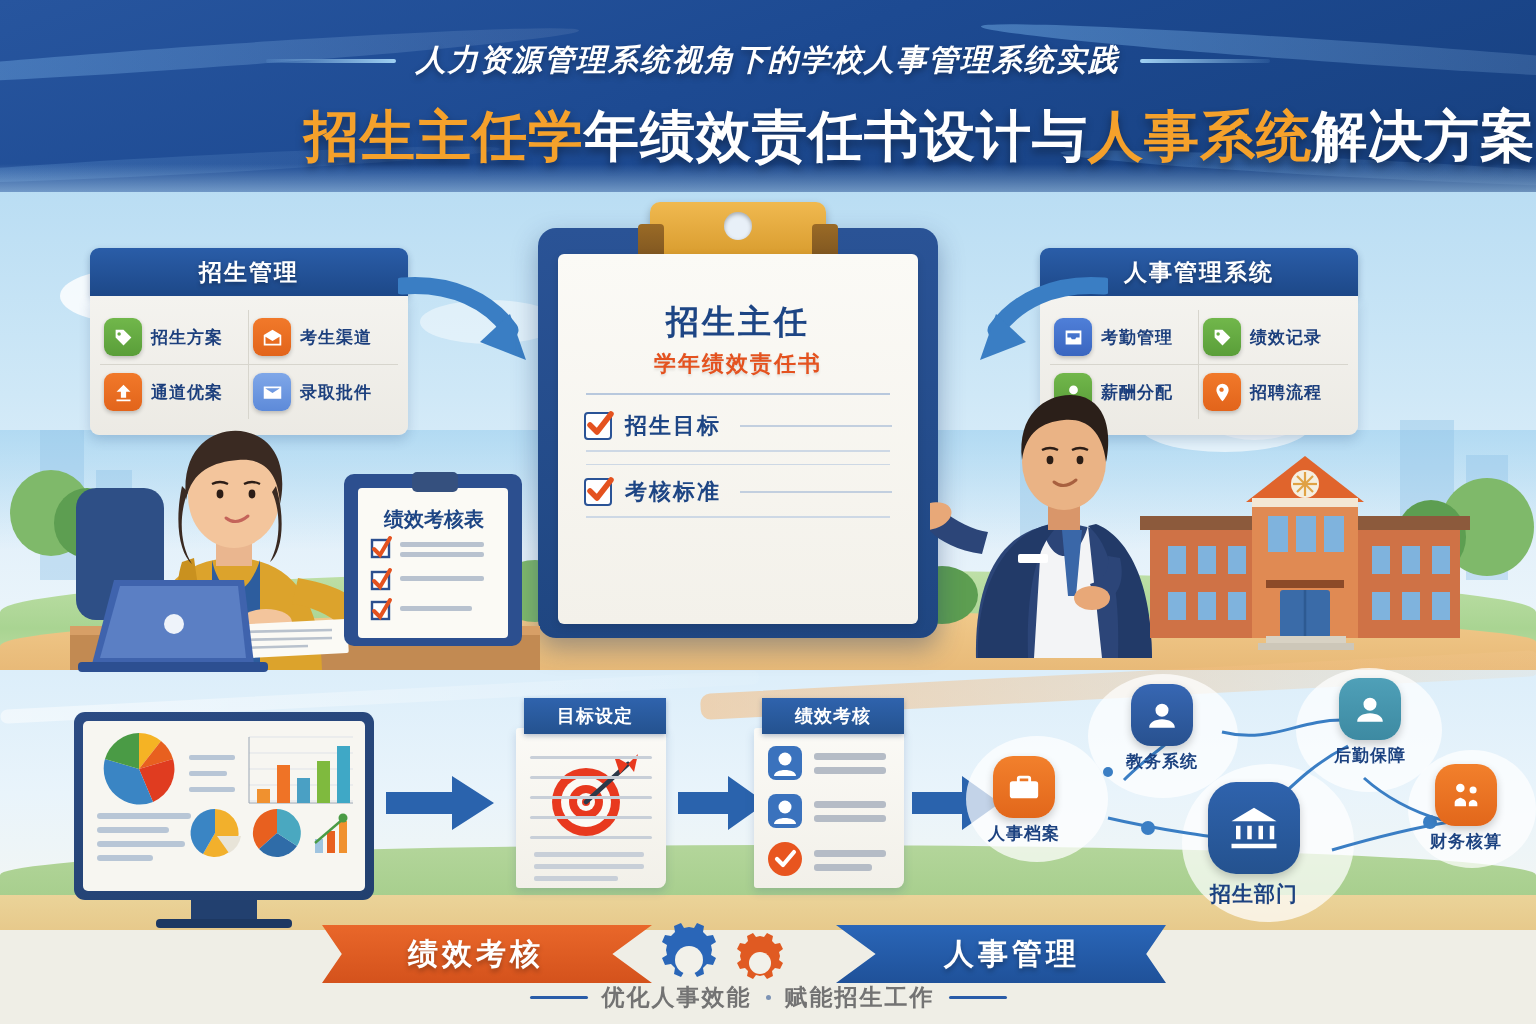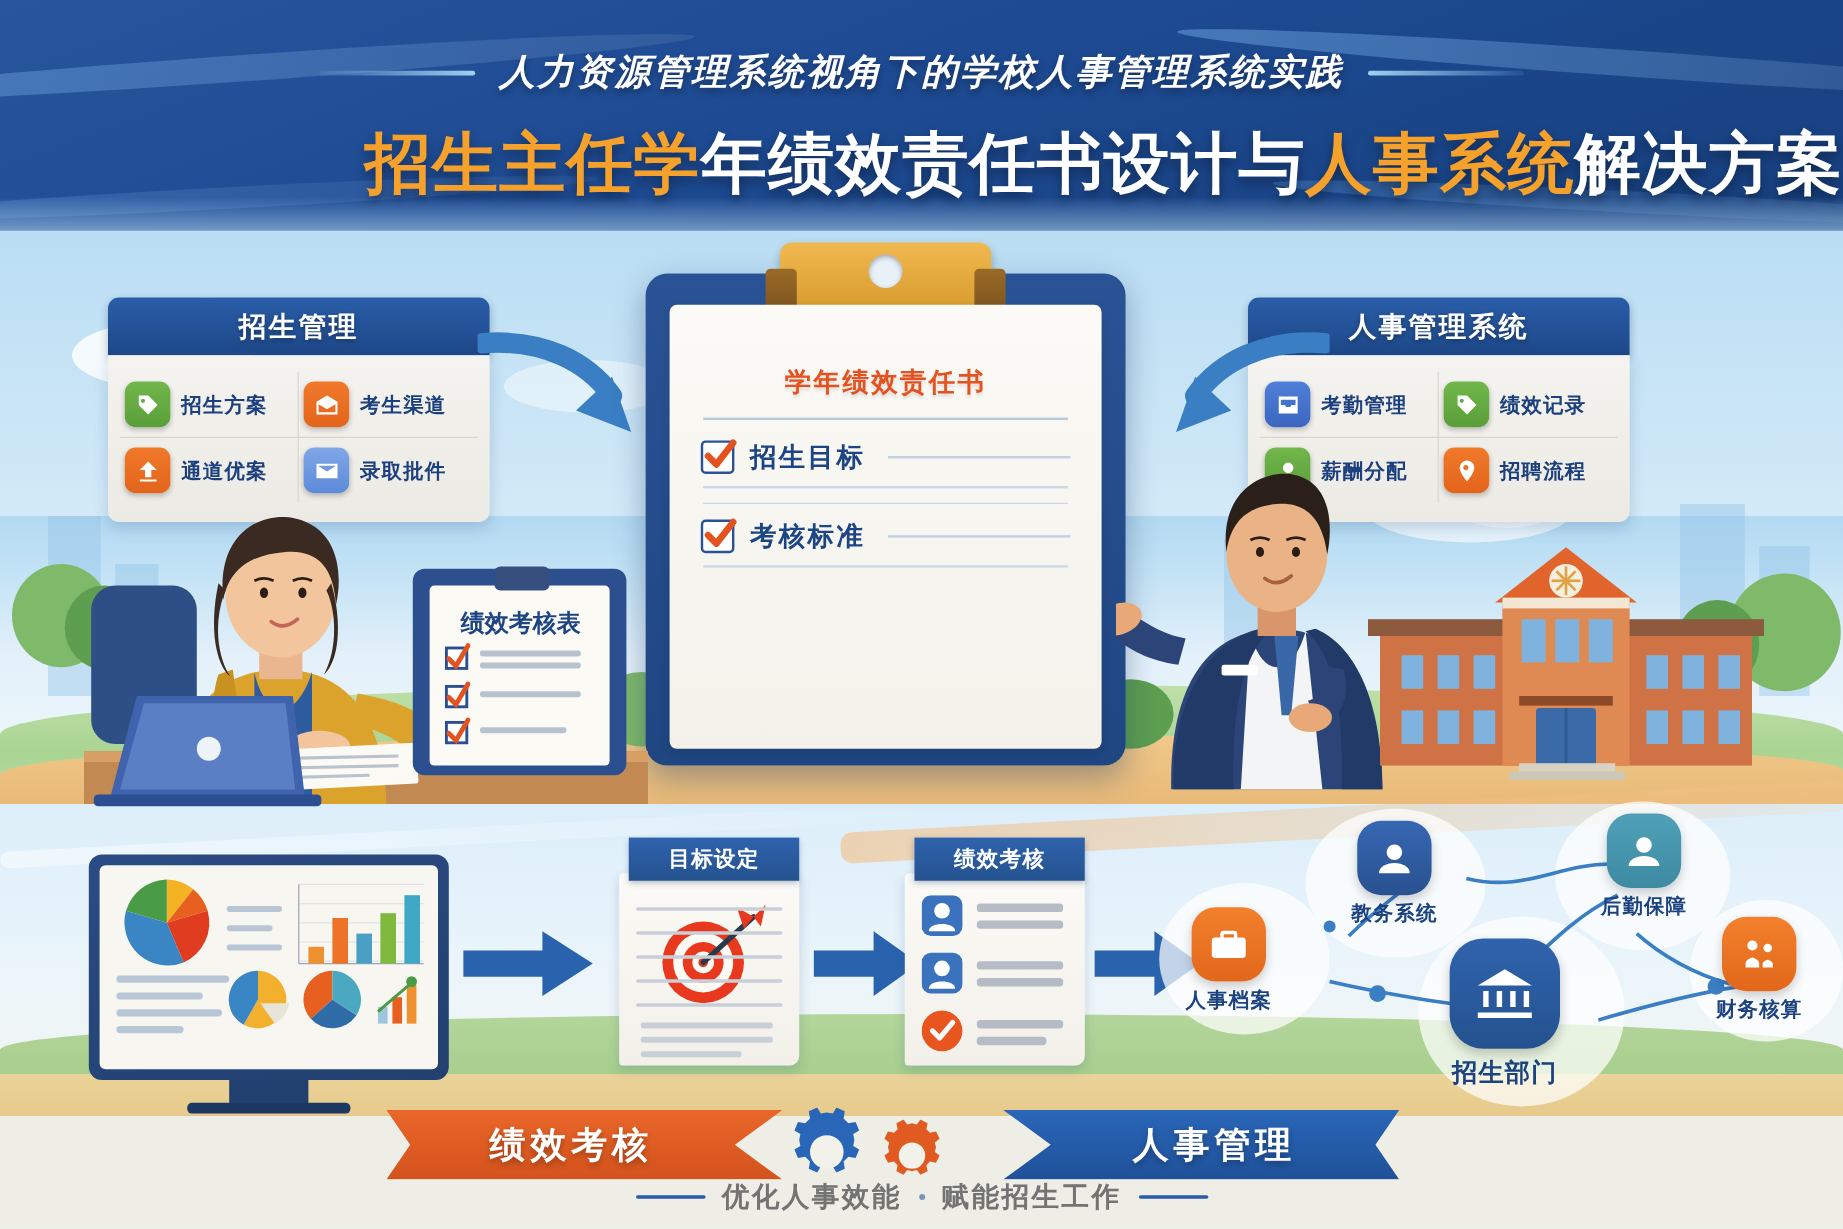--- a/index.html
+++ b/index.html
@@ -425,20 +425,21 @@
   </svg>
   <svg class="arrow-curve" style="left:948px;top:268px;" width="160" height="110" viewBox="0 0 160 110">
     <path d="M156 18 C 105 14, 68 34, 48 62" stroke="#3a7ec4" stroke-width="17" fill="none" stroke-linecap="round"></path>
     <path d="M32 92 L 78 74 L 48 46 Z" fill="#3a7ec4"></path>
   </svg>
 
   <div class="clipboard">
     <div class="clip-clamp"></div>
     <div class="clip-ring"></div>
     <div class="clip-page">
+      <div class="cp-t1">招生主任</div>
       <div class="cp-t2">学年绩效责任书</div>
       <div class="cp-rule"></div>
 
       <div class="cp-item">
         <div class="cp-box">
           <svg viewBox="0 0 34 34">
               <path d="M7 18 L14 25 L28 7" stroke="#e4521f" stroke-width="5.5" fill="none" stroke-linecap="round" stroke-linejoin="round"></path>
             </svg>
         </div>
         <div class="cp-txt">招生目标</div>

